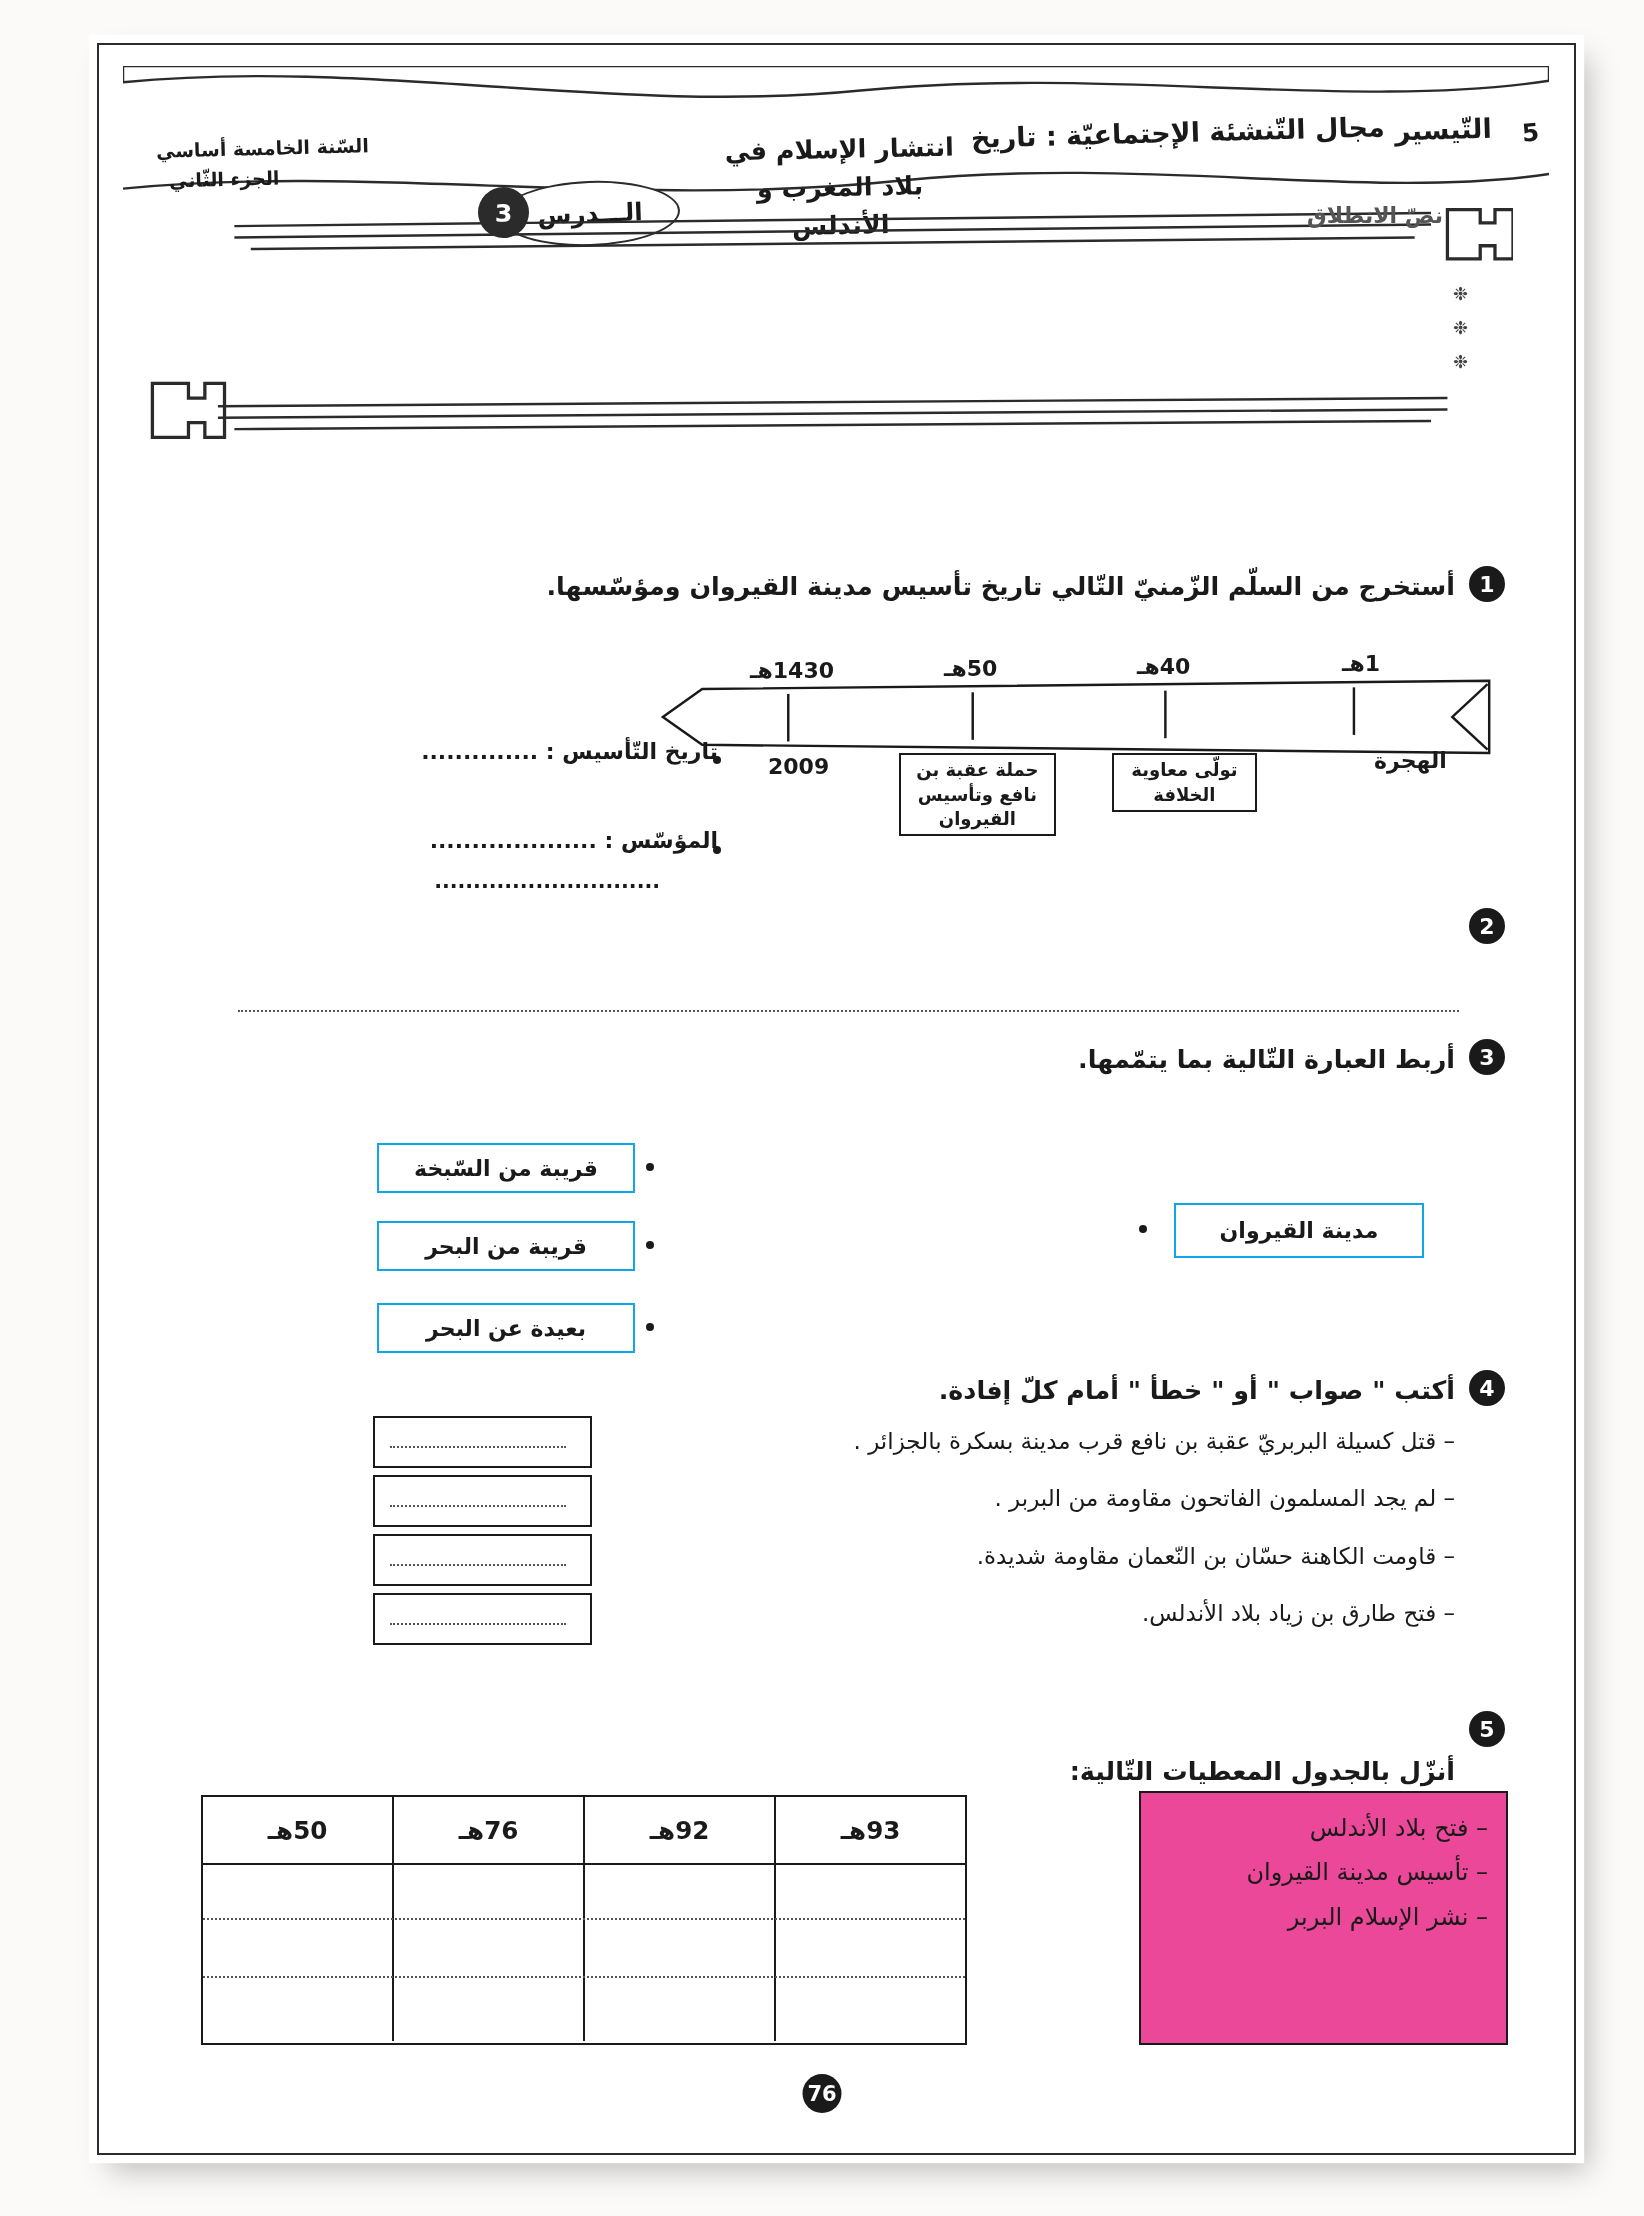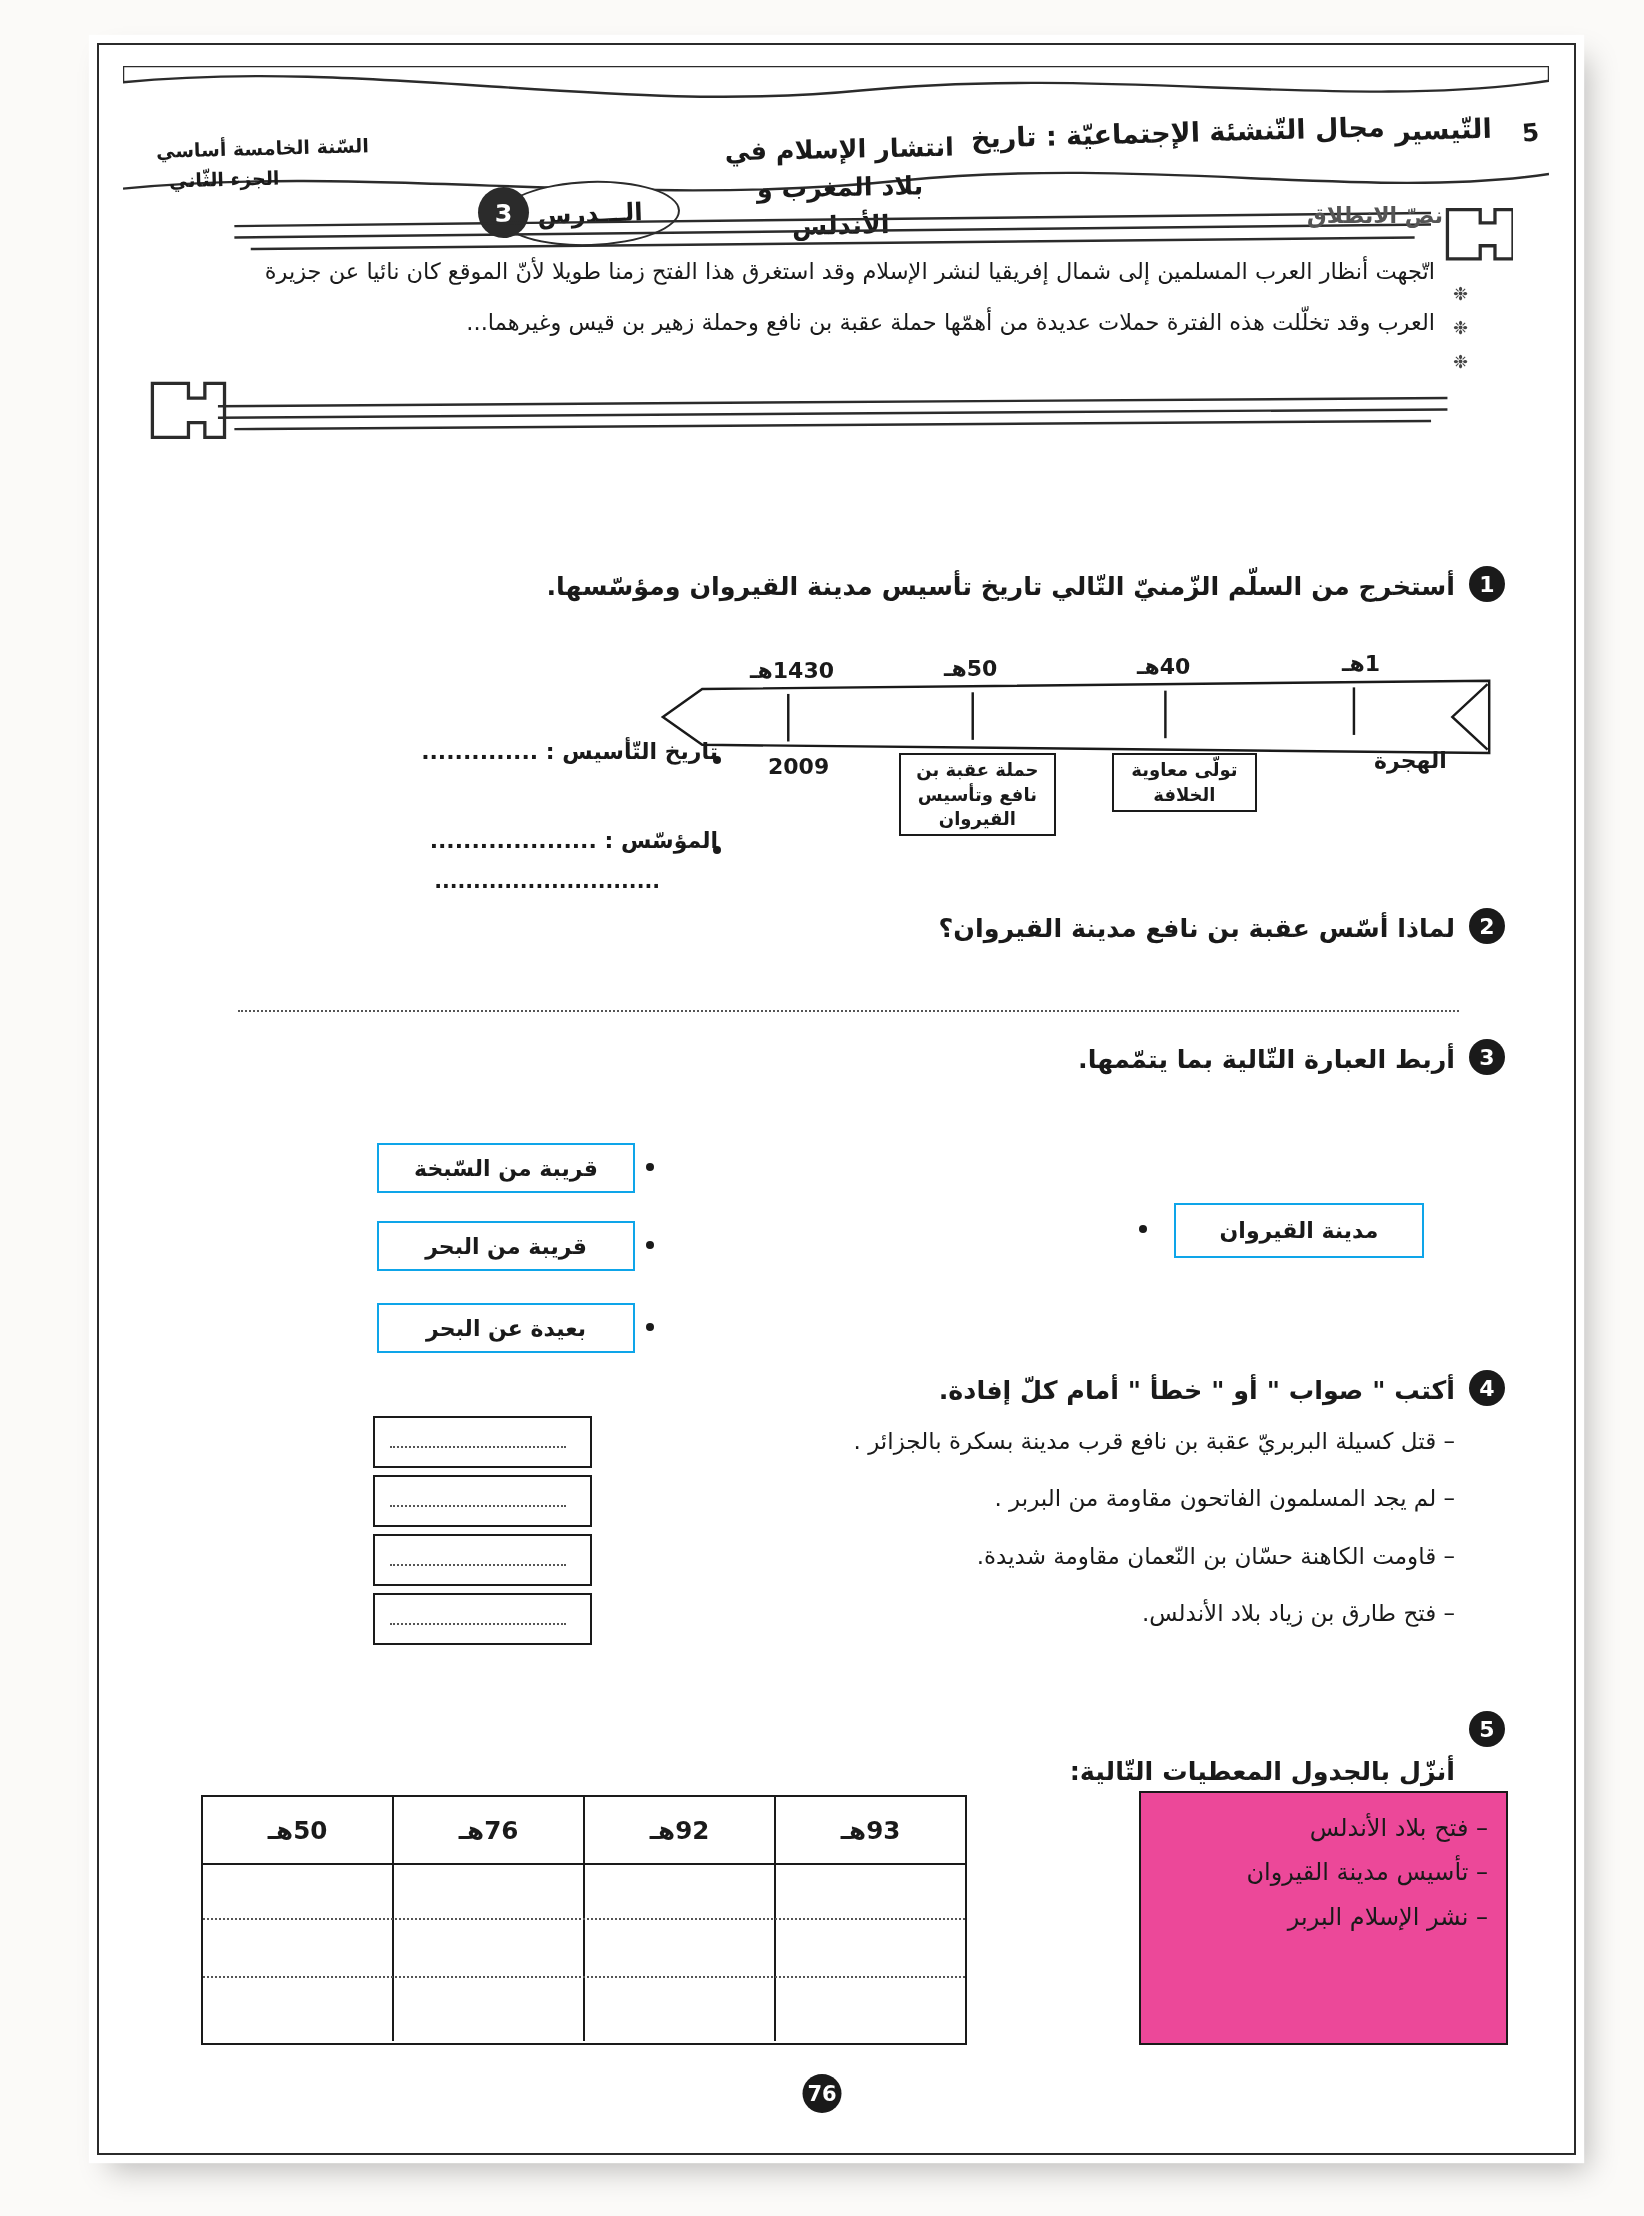--- a/index.html
+++ b/index.html
@@ -352,21 +352,20 @@
       <line x1="100" y1="272" x2="1600" y2="262" stroke="#2b2b2b" stroke-width="3"></line>
       <line x1="120" y1="286" x2="1580" y2="276" stroke="#2b2b2b" stroke-width="3"></line>
       <g stroke="#2b2b2b" stroke-width="4" fill="none">
         <path d="M1600,18 h40 v16 h18 v-16 h22 v60 h-22 v-16 h-18 v16 h-40 z"></path>
         <path d="M20,230 h44 v18 h20 v-18 h24 v66 h-24 v-18 h-20 v18 h-44 z"></path>
       </g>
     </svg>
 
     <div class="intro-label">نصّ الانطلاق</div>
     <div class="deco-dots">❉<br>❉<br>❉</div>
-    <div class="intro-text">اتّجهت أنظار العرب المسلمين إلى شمال إفريقيا لنشر الإسلام وقد استغرق هذا الفتح زمنا طويلا لأنّ الموقع كان نائيا عن جزيرة العرب وقد تخلّلت هذه الفترة حملات عديدة من أهمّها حملة عقبة بن نافع وحملة زهير بن قيس وغيرهما...</div>
   </div>
 
   <div class="ex-num" style="right:139px;top:566px;left:auto;">1</div>
   <div class="ex-text" style="right:189px;top:566px;width:1107px;">أستخرج من السلّم الزّمنيّ التّالي تاريخ تأسيس مدينة القيروان ومؤسّسها.</div>
 
   <div class="tl">
     <svg style="position:absolute;left:0;top:0;width:869px;height:189px;" viewBox="0 0 1060 230">
       <path d="M60,40 L1020,30 L1020,118 L60,108 L12,74 Z" fill="none" stroke="#1a1a1a" stroke-width="3"></path>
       <path d="M1018,34 L975,74 L1018,114" fill="none" stroke="#1a1a1a" stroke-width="3"></path>
       <line x1="165" y1="46" x2="165" y2="104" stroke="#1a1a1a" stroke-width="3"></line>
@@ -387,21 +386,20 @@
     <div class="tl-box" style="left:459px;top:97px;width:131px;">تولّى معاوية الخلافة</div>
   </div>
 
   <div class="bullet" style="left:713px;top:756px;"></div>
   <div class="ans-line" style="right:926px;top:739px;">تاريخ التّأسيس : ..............</div>
   <div class="bullet" style="left:713px;top:846px;"></div>
   <div class="ans-line" style="right:926px;top:828px;">المؤسّس : ....................</div>
   <div class="ans-line" style="right:984px;top:869px;font-size:20.5px;">.............................</div>
 
   <div class="ex-num" style="right:139px;top:908px;">2</div>
-  <div class="ex-text" style="right:189px;top:908px;width:984px;">لماذا أسّس عقبة بن نافع مدينة القيروان؟</div>
   <div class="dotline" style="position:absolute;left:238px;top:1010px;width:1221px;"></div>
 
   <div class="ex-num" style="right:139px;top:1039px;">3</div>
   <div class="ex-text" style="right:189px;top:1039px;width:984px;">أربط العبارة التّالية بما يتمّمها.</div>
 
   <div class="match-box" style="left:1174px;top:1203px;width:246px;height:51px;">مدينة القيروان</div>
   <div class="bullet" style="left:1139px;top:1225px;"></div>
 
   <div class="match-box" style="left:377px;top:1143px;width:254px;height:46px;">قريبة من السّبخة</div>
   <div class="bullet" style="left:646px;top:1163px;"></div>

